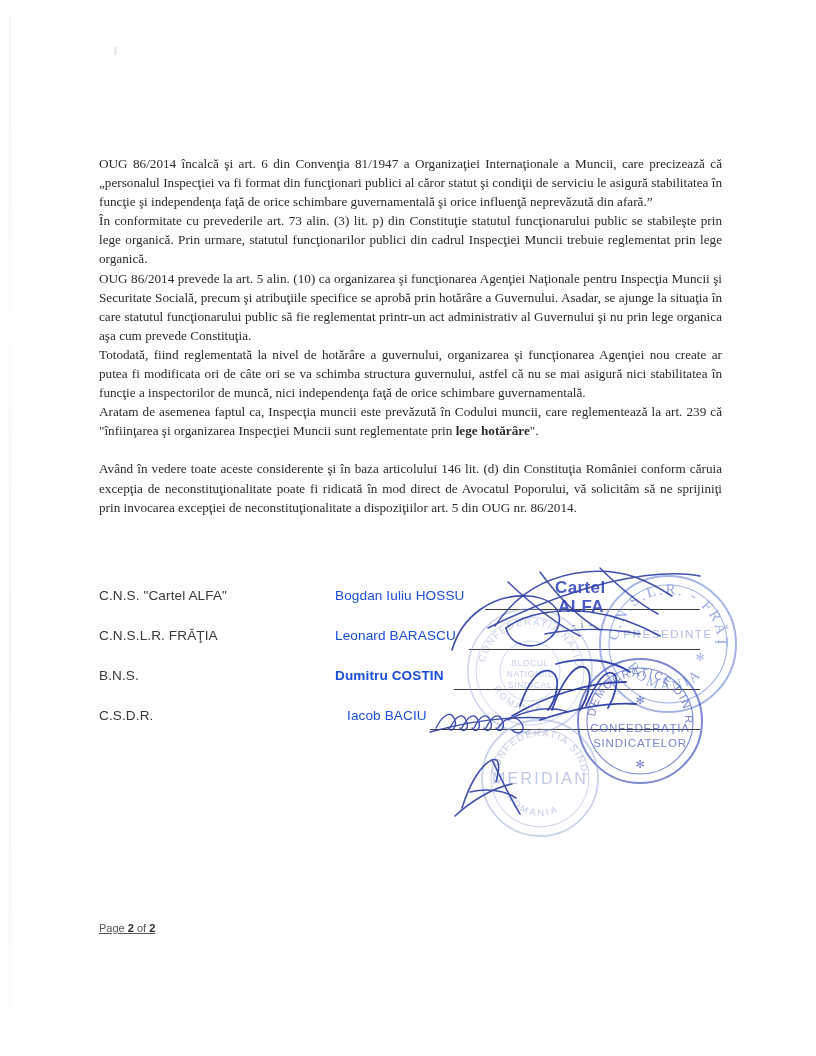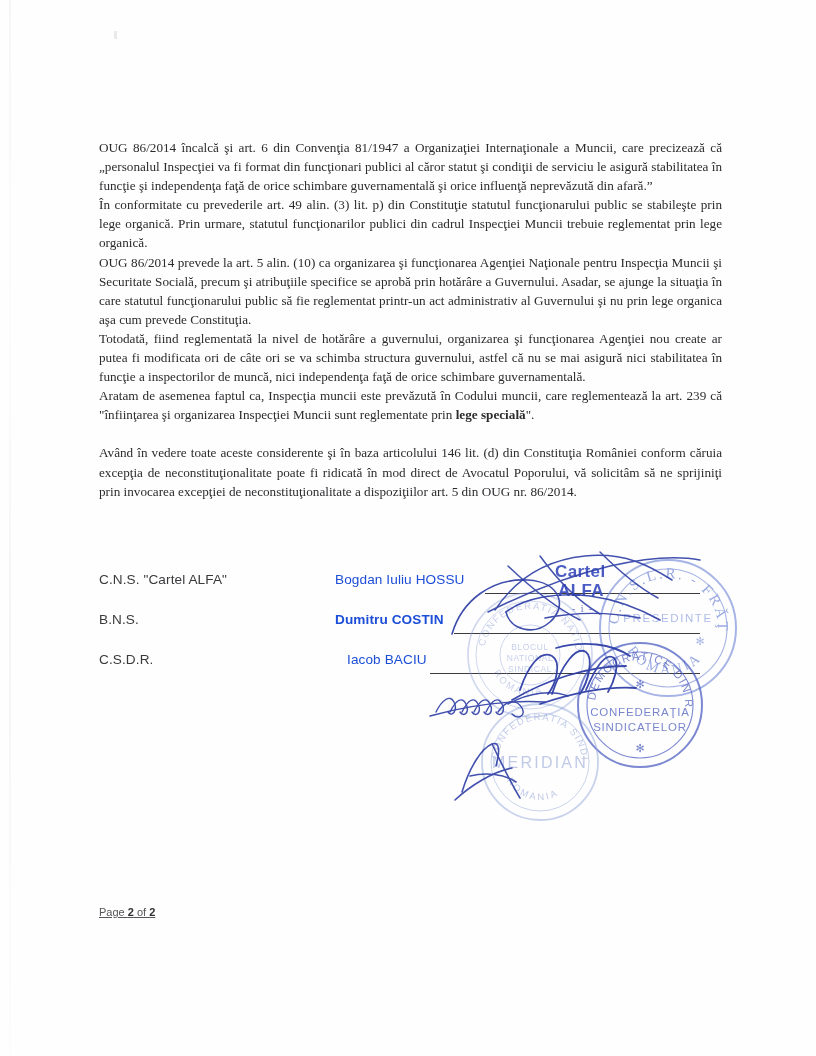--- a/index.html
+++ b/index.html
@@ -12,20 +12,21 @@
     height: 1056px;
     position: relative;
     overflow: hidden;
     font-family: "Liberation Serif", serif;
   }
 
   .page {
     position: absolute;
     inset: 0;
     background: #fefefe;
+    margin-top: 16px;
   }
 
   
   .scan-speck {
     position: absolute;
     left: 114px;
     top: 31px;
     width: 3px;
     height: 8px;
     background: #d8d8dc;
@@ -133,36 +134,41 @@
 </head>
 <body>
 
 <div class="page">
 
   <div class="scan-edge-l"></div>
   <div class="scan-speck"></div>
 
   <div class="body-text">
     <p>OUG 86/2014 încalcă şi art. 6 din Convenţia 81/1947 a Organizaţiei Internaţionale a Muncii, care precizează că „personalul Inspecţiei va fi format din funcţionari publici al căror statut şi condiţii de serviciu le asigură stabilitatea în funcţie şi independenţa faţă de orice schimbare guvernamentală şi orice influenţă neprevăzută din afară.”</p>
-    <p>În conformitate cu prevederile art. 49 alin. (3) lit. p) din Constituţie statutul funcţionarului public se stabileşte prin lege organică. Prin urmare, statutul funcţionarilor publici din cadrul Inspecţiei Muncii trebuie reglementat prin lege organică.</p>
+    <p>În conformitate cu prevederile art. 73 alin. (3) lit. p) din Constituţie statutul funcţionarului public se stabileşte prin lege organică. Prin urmare, statutul funcţionarilor publici din cadrul Inspecţiei Muncii trebuie reglementat prin lege organică.</p>
     <p>OUG 86/2014 prevede la art. 5 alin. (10) ca organizarea şi funcţionarea Agenţiei Naţionale pentru Inspecţia Muncii şi Securitate Socială, precum şi atribuţiile specifice se aprobă prin hotărâre a Guvernului. Asadar, se ajunge la situaţia  în care statutul funcţionarului public să fie reglementat printr-un act administrativ al Guvernului şi nu prin lege organica aşa cum prevede Constituţia.</p>
     <p>Totodată, fiind reglementată la nivel de hotărâre a guvernului, organizarea şi funcţionarea Agenţiei nou create ar putea fi modificata ori de câte ori se va schimba structura guvernului, astfel că nu se mai asigură nici stabilitatea în funcţie a inspectorilor de muncă, nici independenţa faţă de orice schimbare guvernamentală.</p>
-    <p><span>Aratam de asemenea faptul ca, Inspecţia muncii este prevăzută în Codului muncii, care reglementează la art. 239 că "înfiinţarea şi organizarea Inspecţiei Muncii sunt reglementate prin </span><span class="bold">lege specială</span><span>".</span></p>
+    <p><span>Aratam de asemenea faptul ca, Inspecţia muncii este prevăzută în Codului muncii, care reglementează la art. 239 că "înfiinţarea şi organizarea Inspecţiei Muncii sunt reglementate prin </span><span class="bold">lege hotărâre</span><span>".</span></p>
     <div class="gap"></div>
     <p>Având în vedere toate aceste considerente şi în baza articolului 146 lit. (d) din Constituţia României conform căruia excepţia de neconstituţionalitate poate fi ridicată în mod direct de Avocatul Poporului, vă solicitâm să ne sprijiniţi prin invocarea excepţiei de neconstituţionalitate a dispoziţiilor art. 5 din OUG  nr. 86/2014.</p>
   </div>
 
   <div class="sig-block">
 
     <div class="sig-row">
       <span class="org">C.N.S. "Cartel ALFA"</span>
       <span class="person" style="left:236px;">Bogdan Iuliu HOSSU</span>
       <div class="sig-line" style="left:386px; top:27px; width:215px;"></div>
     </div>
 
+    <div class="sig-row">
+      <span class="org">C.N.S.L.R. FRĂŢIA</span>
+      <span class="person" style="left:236px;">Leonard BARASCU</span>
+      <div class="sig-line" style="left:370px; top:27px; width:231px;"></div>
+    </div>
 
     <div class="sig-row">
       <span class="org">B.N.S.</span>
       <span class="person" style="left:236px;font-weight:bold;">Dumitru COSTIN</span>
       <div class="sig-line" style="left:355px; top:27px; width:246px;"></div>
     </div>
 
     <div class="sig-row">
       <span class="org">C.S.D.R.</span>
       <span class="person" style="left:248px;">Iacob BACIU</span>

